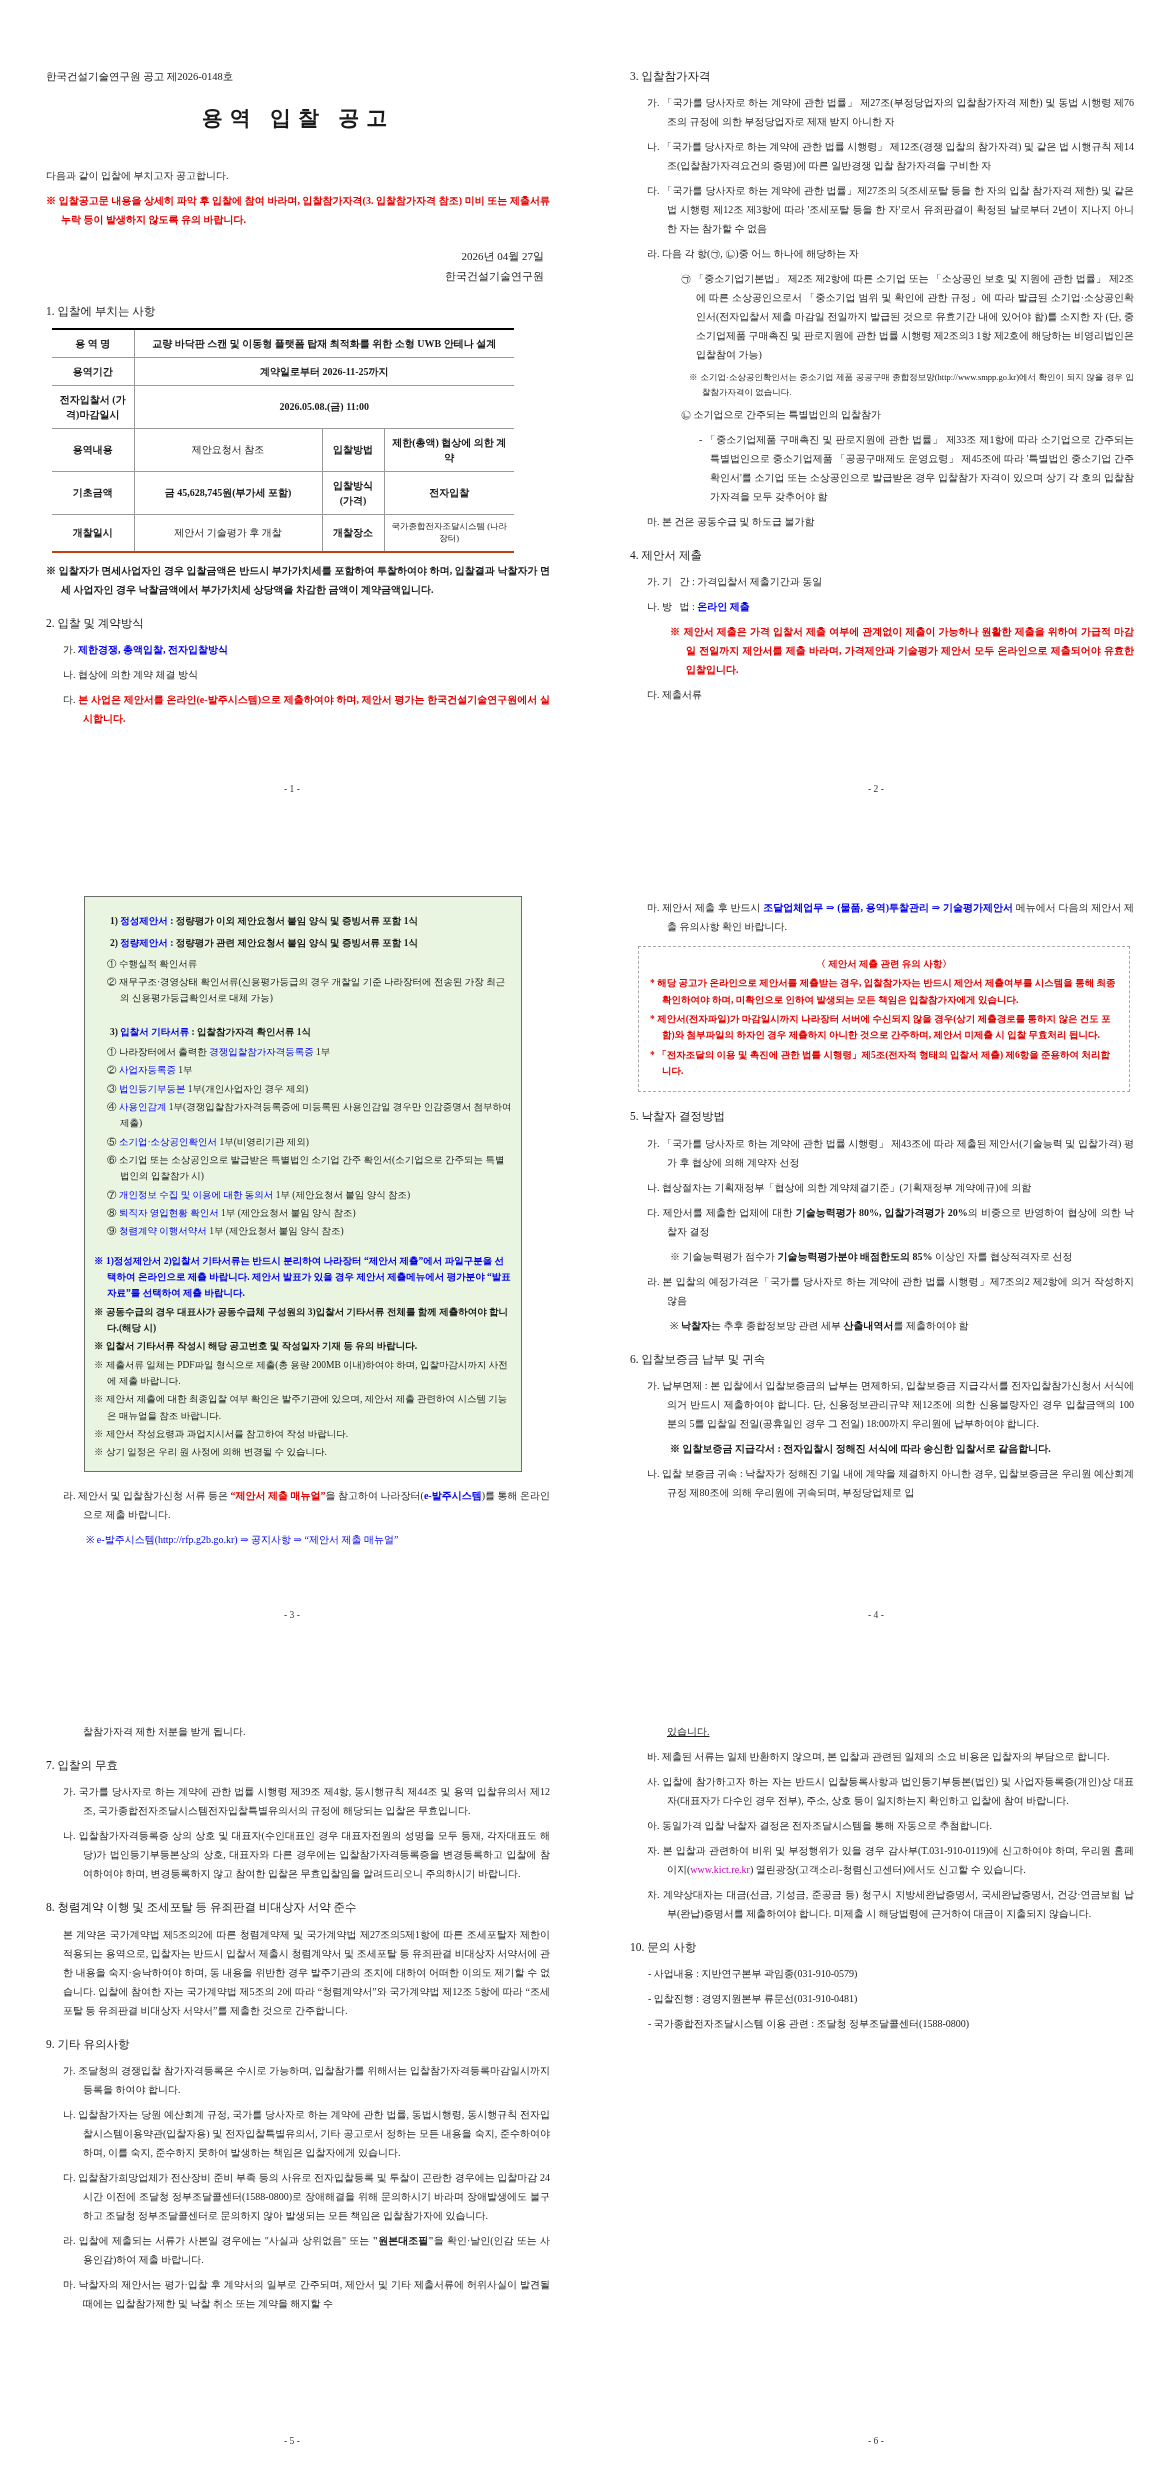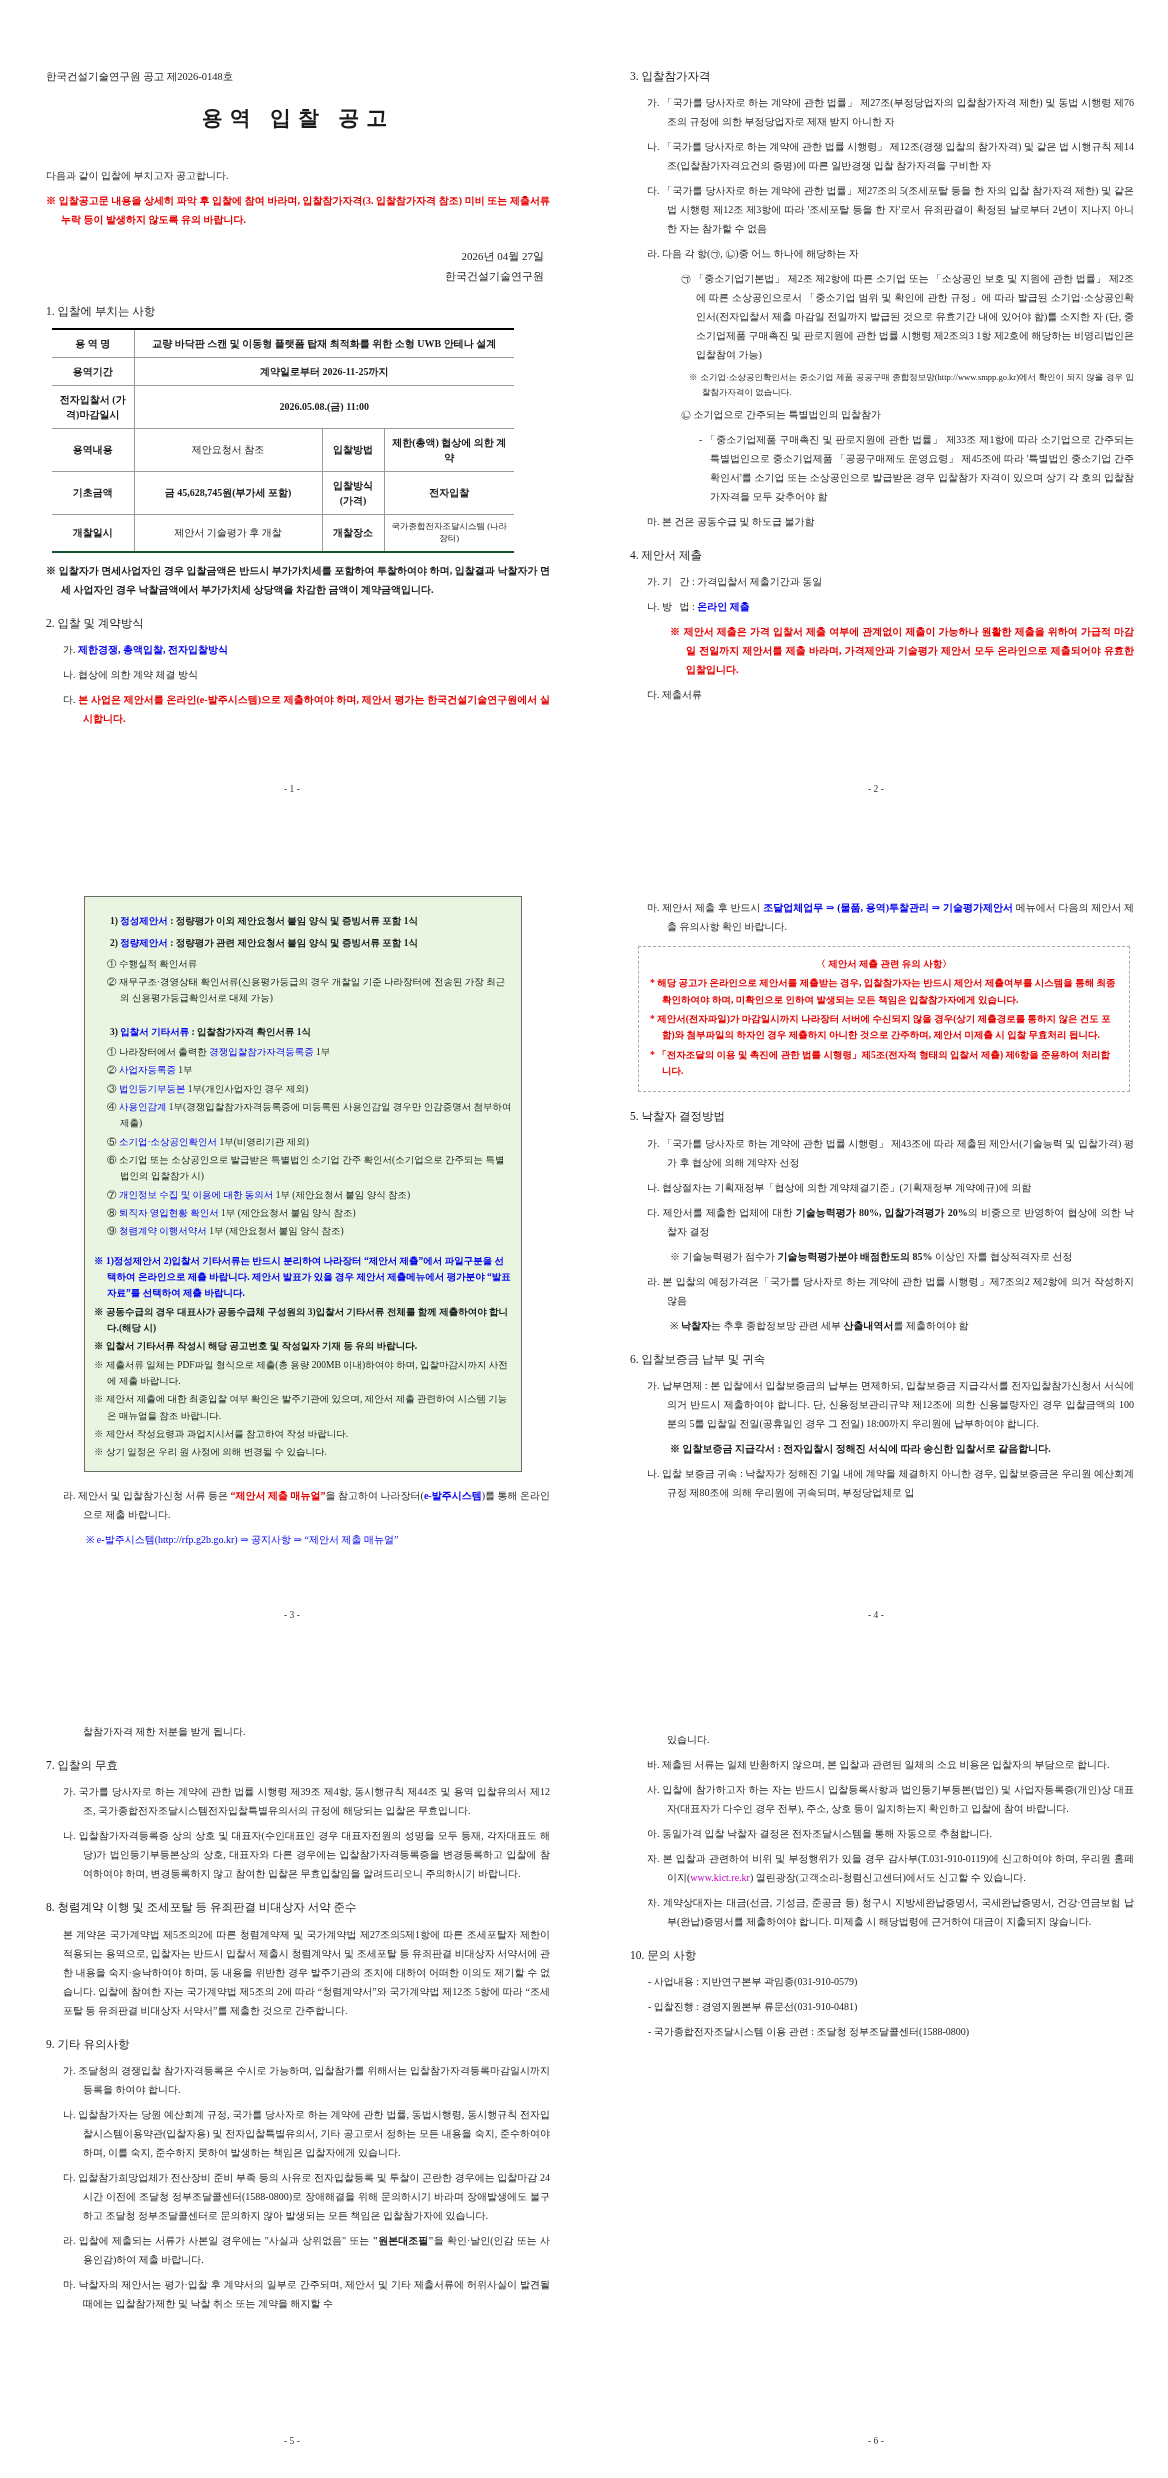--- a/index.html
+++ b/index.html
@@ -16,21 +16,21 @@
   .title{font-size:21px;font-weight:bold;text-align:center;letter-spacing:7px;margin:16px 0 34px 0;}
   .warn{font-weight:bold;padding-left:15px;text-indent:-15px;}
   .dateblk{text-align:right;font-size:11px;line-height:1.8;margin:18px 6px 2px 0;}
   .item-ga{padding-left:37px;text-indent:-20px;}
   .note-under{padding-left:56px;text-indent:-16px;}
   .item-circ{padding-left:66px;text-indent:-15px;}
   .item-dash{padding-left:80px;text-indent:-11px;}
   .small-note{font-size:8.5px;line-height:1.7;padding-left:72px;text-indent:-13px;}
   .footer{position:absolute;left:0;bottom:32px;width:100%;text-align:center;font-size:9.5px;color:#333;}
   
-  .bid-table{border-collapse:collapse;border-top:2px solid #000;border-bottom:2px solid #14532d;
+  .bid-table{border-collapse:collapse;border-top:2px solid #000;border-bottom:2px solid #c2410c;
              width:462px;margin:6px 0 8px 6px;font-size:10px;table-layout:fixed;}
   .bid-table td{border:1px solid #999;padding:6px 3px;text-align:center;vertical-align:middle;line-height:1.5;}
   .bid-table tr td:first-child{border-left:none;}
   .bid-table tr td:last-child{border-right:none;}
   .bid-table .lbl{font-weight:bold;}
   .bid-table .sm{font-size:8.5px;line-height:1.4;}
   .tnote{font-weight:bold;padding-left:15px;text-indent:-15px;margin-top:8px;}
   
   .greenbox{box-sizing:border-box;border:1px solid #6c6c6c;background:#e9f5e1;width:438px;margin:8px 0 14px 38px;
             padding:10px 9px 8px 9px;font-size:9.5px;line-height:1.72;}
@@ -192,21 +192,21 @@
     <div class="h">9. 기타 유의사항</div>
     <div class="p item-ga">가. 조달청의 경쟁입찰 참가자격등록은 수시로 가능하며, 입찰참가를 위해서는 입찰참가자격등록마감일시까지 등록을 하여야 합니다.</div>
     <div class="p item-ga">나. 입찰참가자는 당원 예산회계 규정, 국가를 당사자로 하는 계약에 관한 법률, 동법시행령, 동시행규칙 전자입찰시스템이용약관(입찰자용) 및 전자입찰특별유의서, 기타 공고로서 정하는 모든 내용을 숙지, 준수하여야 하며, 이를 숙지, 준수하지 못하여 발생하는 책임은 입찰자에게 있습니다.</div>
     <div class="p item-ga">다. 입찰참가희망업체가 전산장비 준비 부족 등의 사유로 전자입찰등록 및 투찰이 곤란한 경우에는 입찰마감 24시간 이전에 조달청 정부조달콜센터(1588-0800)로 장애해결을 위해 문의하시기 바라며 장애발생에도 불구하고 조달청 정부조달콜센터로 문의하지 않아 발생되는 모든 책임은 입찰참가자에 있습니다.</div>
     <div class="p item-ga"><span>라. 입찰에 제출되는 서류가 사본일 경우에는 "사실과 상위없음" 또는 </span><span class="bold">"원본대조필"</span><span>을 확인·날인(인감 또는 사용인감)하여 제출 바랍니다.</span></div>
     <div class="p item-ga">마. 낙찰자의 제안서는 평가·입찰 후 계약서의 일부로 간주되며, 제안서 및 기타 제출서류에 허위사실이 발견될 때에는 입찰참가제한 및 낙찰 취소 또는 계약을 해지할 수</div>
     <div class="footer">- 5 -</div>
   </div>
 
   <div class="page">
-    <div class="p contline" style="margin-top:16px;">있습니다.</div>
+    <div class="p contline" style="margin-top:8px;text-decoration:underline;">있습니다.</div>
     <div class="p item-ga">바. 제출된 서류는 일체 반환하지 않으며, 본 입찰과 관련된 일체의 소요 비용은 입찰자의 부담으로 합니다.</div>
     <div class="p item-ga">사. 입찰에 참가하고자 하는 자는 반드시 입찰등록사항과 법인등기부등본(법인) 및 사업자등록증(개인)상 대표자(대표자가 다수인 경우 전부), 주소, 상호 등이 일치하는지 확인하고 입찰에 참여 바랍니다.</div>
     <div class="p item-ga">아. 동일가격 입찰 낙찰자 결정은 전자조달시스템을 통해 자동으로 추첨합니다.</div>
     <div class="p item-ga"><span>자. 본 입찰과 관련하여 비위 및 부정행위가 있을 경우 감사부(T.031-910-0119)에 신고하여야 하며, 우리원 홈페이지(</span><span class="mag">www.kict.re.kr</span><span>) 열린광장(고객소리-청렴신고센터)에서도 신고할 수 있습니다.</span></div>
     <div class="p item-ga">차. 계약상대자는 대금(선금, 기성금, 준공금 등) 청구시 지방세완납증명서, 국세완납증명서, 건강·연금보험 납부(완납)증명서를 제출하여야 합니다. 미제출 시 해당법령에 근거하여 대금이 지출되지 않습니다.</div>
     <div class="h">10. 문의 사항</div>
     <div class="p q-item">- 사업내용 : 지반연구본부 곽임종(031-910-0579)</div>
     <div class="p q-item">- 입찰진행 : 경영지원본부 류문선(031-910-0481)</div>
     <div class="p q-item">- 국가종합전자조달시스템 이용 관련 : 조달청 정부조달콜센터(1588-0800)</div>
     <div class="footer">- 6 -</div>

